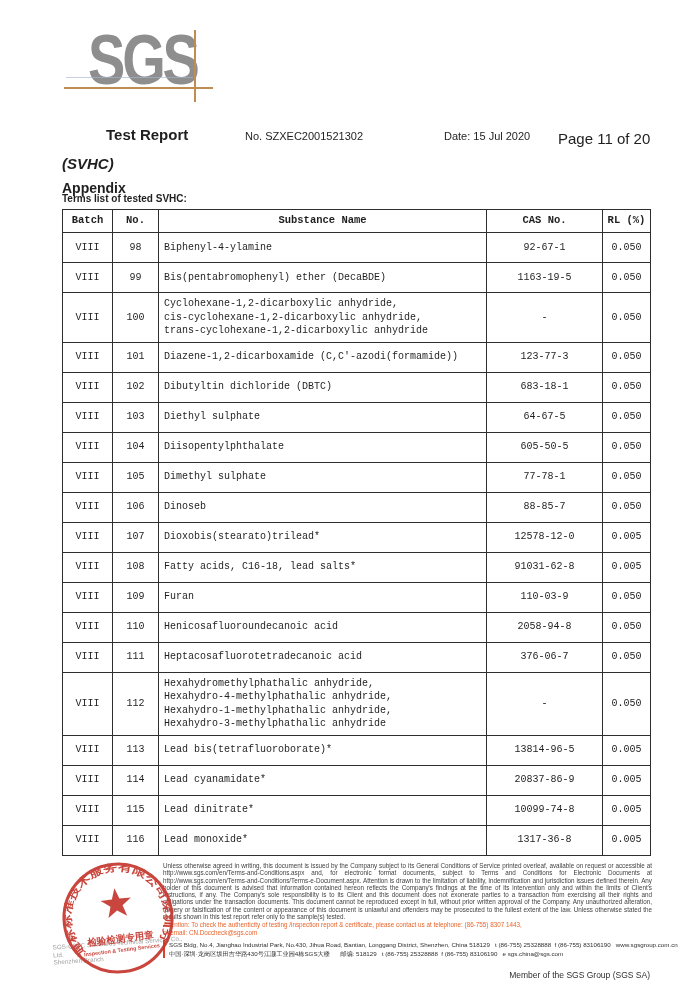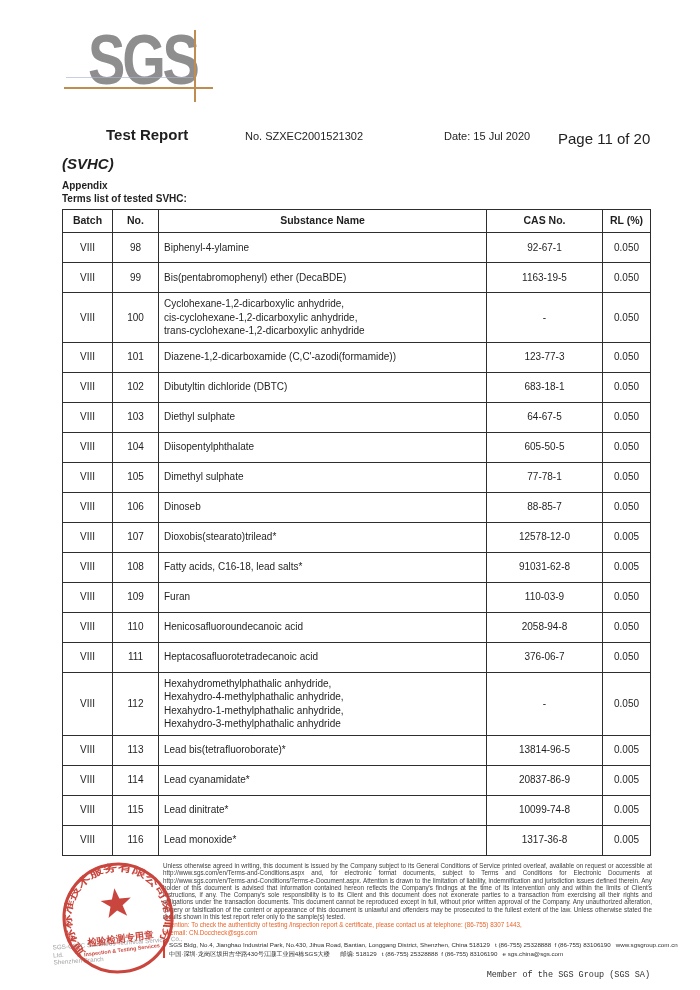--- a/index.html
+++ b/index.html
@@ -19,40 +19,40 @@
   .logo-vline{ position:absolute; left:194px; top:30px; width:2px; height:72px; background:#bf8d51; }
   .logo-hline{ position:absolute; left:64px; top:87px; width:149px; height:2px; background:#bf8d51; }
   .logo-blueline{ position:absolute; left:66px; top:77px; width:127px; height:1px; background:#a9b7cf; opacity:.65; }
 
   
   .title1{ position:absolute; left:62px; top:126px; font-size:15px; font-weight:bold;margin-left:44px; }
   .title2{ position:absolute; left:62px; top:155px; font-size:15px; font-weight:bold;font-style:italic; }
   .report-no{ position:absolute; left:245px; top:130px; font-size:11px; }
   .report-date{ position:absolute; left:444px; top:130px; font-size:11px; }
   .report-page{ position:absolute; left:558px; top:130px; font-size:15px; }
-  .appendix{ position:absolute; left:62px; top:180px; font-size:10px; font-weight:bold; }
+  .appendix{ position:absolute; left:62px; top:180px; font-size:14px; font-weight:bold; }
   .full-list{ position:absolute; left:62px; top:193px; font-size:10px; font-weight:bold; }
 
   
   .tbl-wrap{ position:absolute; left:62px; top:209px; width:588px; }
-  table{ border-collapse:collapse; width:100%; table-layout:fixed; }
+  table{ border-collapse:collapse; width:100%; table-layout:fixed;font-family:Liberation Mono, monospace; }
   th,td{ border:1px solid #2e2e2e; font-size:10px; line-height:13.5px; vertical-align:middle; }
   th{ height:23px; font-size:10.5px; font-weight:bold; text-align:center; padding:2px; }
   td{ height:30px; padding:4px 3px; text-align:center; }
   td.col-name{ text-align:left; padding-left:5px; padding-right:4px; }
   col.c-batch{ width:50px; } col.c-no{ width:46px; } col.c-name{ width:328px; }
   col.c-cas{ width:116px; } col.c-rl{ width:48px; }
 
   
   .footer{ position:absolute; left:163px; top:862px; width:489px; }
   .fineprint{ font-size:6.3px; line-height:7.25px; color:#3f3f3f; text-align:justify; }
   .attention{ font-size:6.3px; line-height:7.3px; color:#e8642a; margin-top:1px; }
   .addr-block{ margin-top:3px; border-left:2px solid #d9422e; padding-left:4px; }
   .addr-line{ font-size:6.2px; line-height:9px; color:#2f2f2f; white-space:pre; }
-  .member{ position:absolute; right:50px; top:970px; font-size:8.5px; color:#2f2f2f;font-family:Liberation Mono, monospace; }
+  .member{ position:absolute; right:50px; top:970px; font-size:8.5px; color:#2f2f2f; }
 
   .company-grey{
     position:absolute; left:53px; top:939px; width:132px;
     font-size:6.3px; line-height:7.5px; color:#a2a2a2;
     transform:rotate(-4deg); z-index:1;
   }
 
   .stamp{ position:absolute; left:58px; top:858px; width:120px; height:120px;
           transform:rotate(-7deg); opacity:.92; z-index:5; }
 </style>

